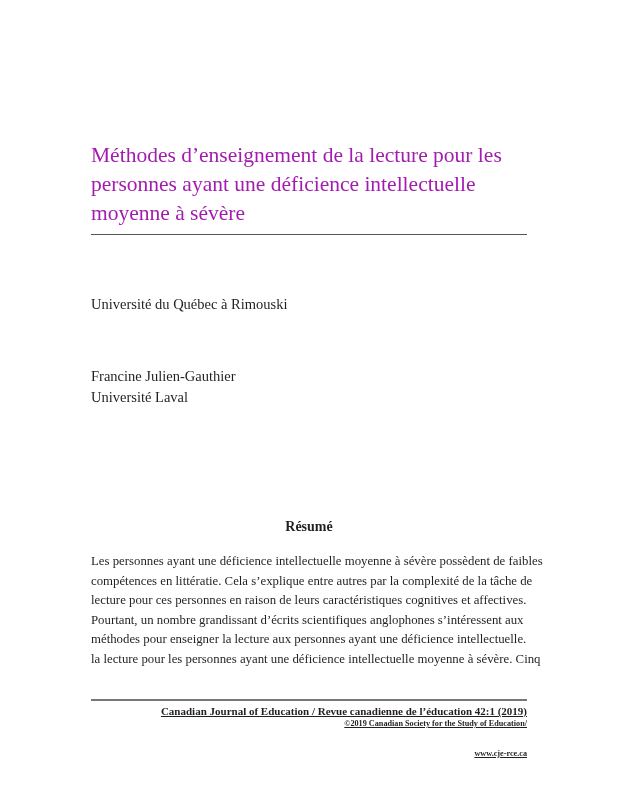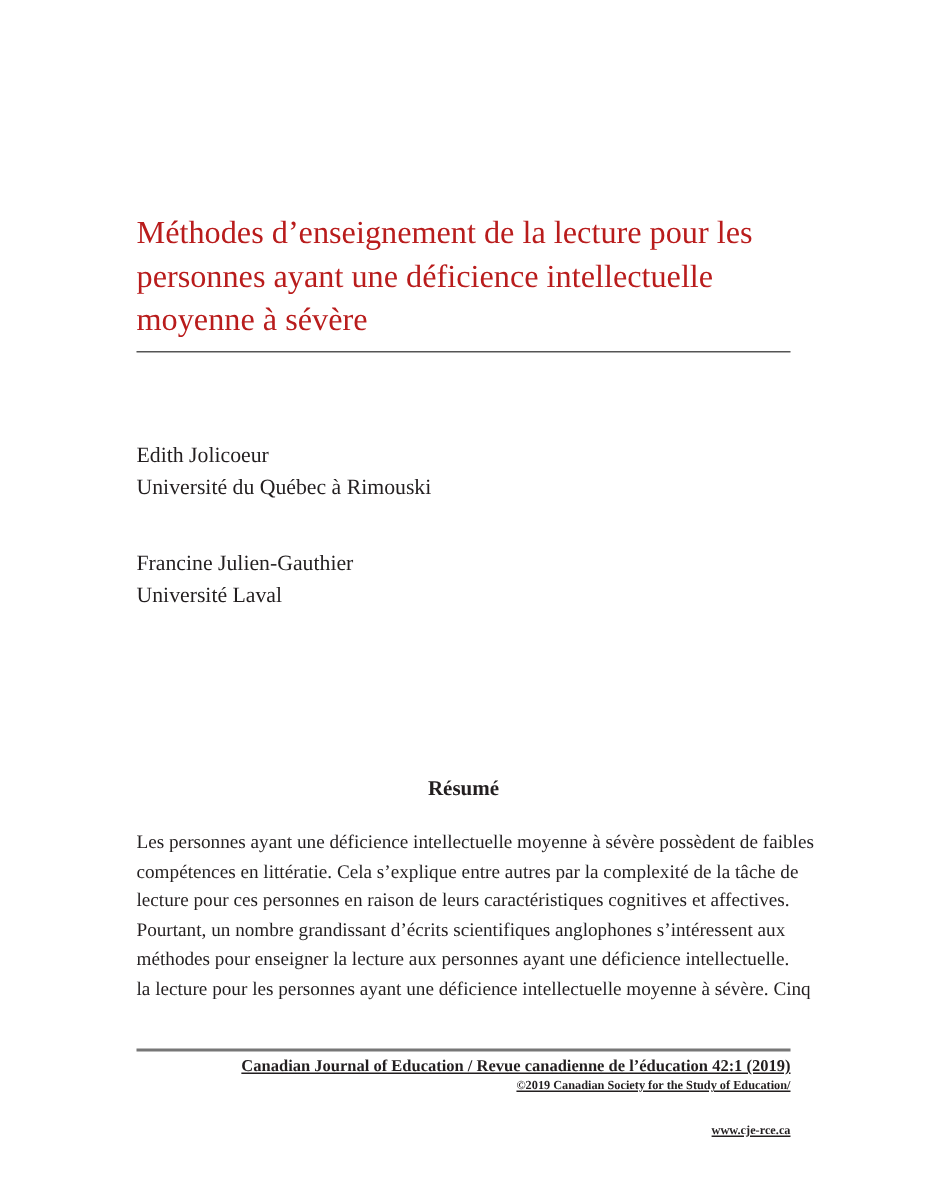--- a/index.html
+++ b/index.html
@@ -1,19 +1,19 @@
 <!DOCTYPE html>
 <html><head>
 <meta charset="utf-8">
 <style>
   html, body { margin: 0; padding: 0; background: #ffffff; }
   body { width: 618px; height: 800px; position: relative; overflow: hidden;
          font-family: "Liberation Serif", "DejaVu Serif", serif; color: #231f20; }
   .title { position: absolute; left: 91px; top: 141px; width: 440px;
-           font-size: 21.5px; line-height: 29px; color: #b91c1c; margin: 0; font-weight: normal; }
+           font-size: 21.5px; line-height: 29px; color: #a21caf; margin: 0; font-weight: normal; }
   .rule-top { position: absolute; left: 91px; top: 234px; width: 436px; height: 1px; background: #555; }
   .author { position: absolute; left: 91px; font-size: 14.5px; line-height: 21px; }
   .author .name { display: block; }
   .author .aff { display: block; }
   .a1 { top: 294px; }
   .a2 { top: 366px; }
   .resume-head { position: absolute; left: 91px; width: 436px; top: 519px; text-align: center;
                  font-weight: bold; font-size: 14px; margin: 0; }
   .abstract { position: absolute; left: 91px; top: 552px; width: 440px; font-size: 12.8px;
               line-height: 19.6px; margin: 0; }
@@ -24,21 +24,20 @@
   .footer .copy { font-size: 8.2px; line-height: 11px; display: block; }
   .footer .url { font-size: 8.2px; line-height: 11px; display: block; margin-top: 19px; }
 </style>
 </head>
 <body>
 
 <h1 class="title">Méthodes d’enseignement de la lecture pour les personnes ayant une déficience intellectuelle moyenne à sévère</h1>
 <div class="rule-top"></div>
 
 <div class="author a1">
-  <span class="name">Edith Jolicoeur</span>
   <span class="aff">Université du Québec à Rimouski</span>
 </div>
 <div class="author a2">
   <span class="name">Francine Julien-Gauthier</span>
   <span class="aff">Université Laval</span>
 </div>
 
 <h2 class="resume-head">Résumé</h2>
 <p class="abstract">
   <span>Les personnes ayant une déficience intellectuelle moyenne à sévère possèdent de faibles</span>

